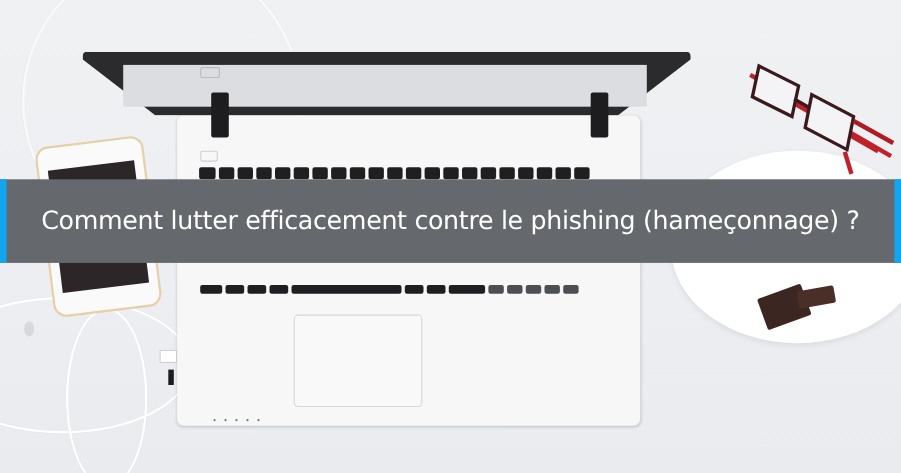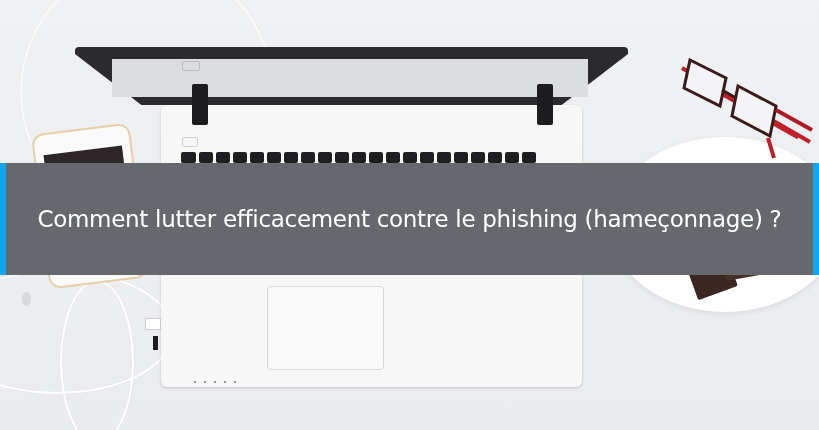--- a/index.html
+++ b/index.html
@@ -62,21 +62,21 @@
     .plate {
       position: absolute; left: 610px; top: 137px; width: 230px; height: 175px;
       border-radius: 50%; background: #ffffff;
       box-shadow: 0 2px 6px rgba(0,0,0,0.08);
     }
     .choc1 { position: absolute; left: 692px; top: 264px; width: 42px; height: 30px; background: #3b2621; transform: rotate(-20deg); border-radius: 2px; }
     .choc2 { position: absolute; left: 725px; top: 262px; width: 34px; height: 16px; background: #4a2f28; transform: rotate(-10deg); border-radius: 2px; }
 
     
     .banner {
-      position: absolute; left: 0; top: 163px; width: 819px; height: 112px;
+      position: absolute; left: 0; top: 163px; width: 819px; height: 76px;
       background: #65686d;
       display: flex; align-items: center; justify-content: center;
     }
     .banner .accent-left { position: absolute; left: 0; top: 0; bottom: 0; width: 6px; background: #11a6ef; }
     .banner .accent-right { position: absolute; right: 0; top: 0; bottom: 0; width: 6px; background: #11a6ef; }
     .banner-title {
       color: #ffffff; font-family: "DejaVu Sans", sans-serif;
       font-size: 23px; letter-spacing: -0.3px; white-space: nowrap;
     }
   </style>

